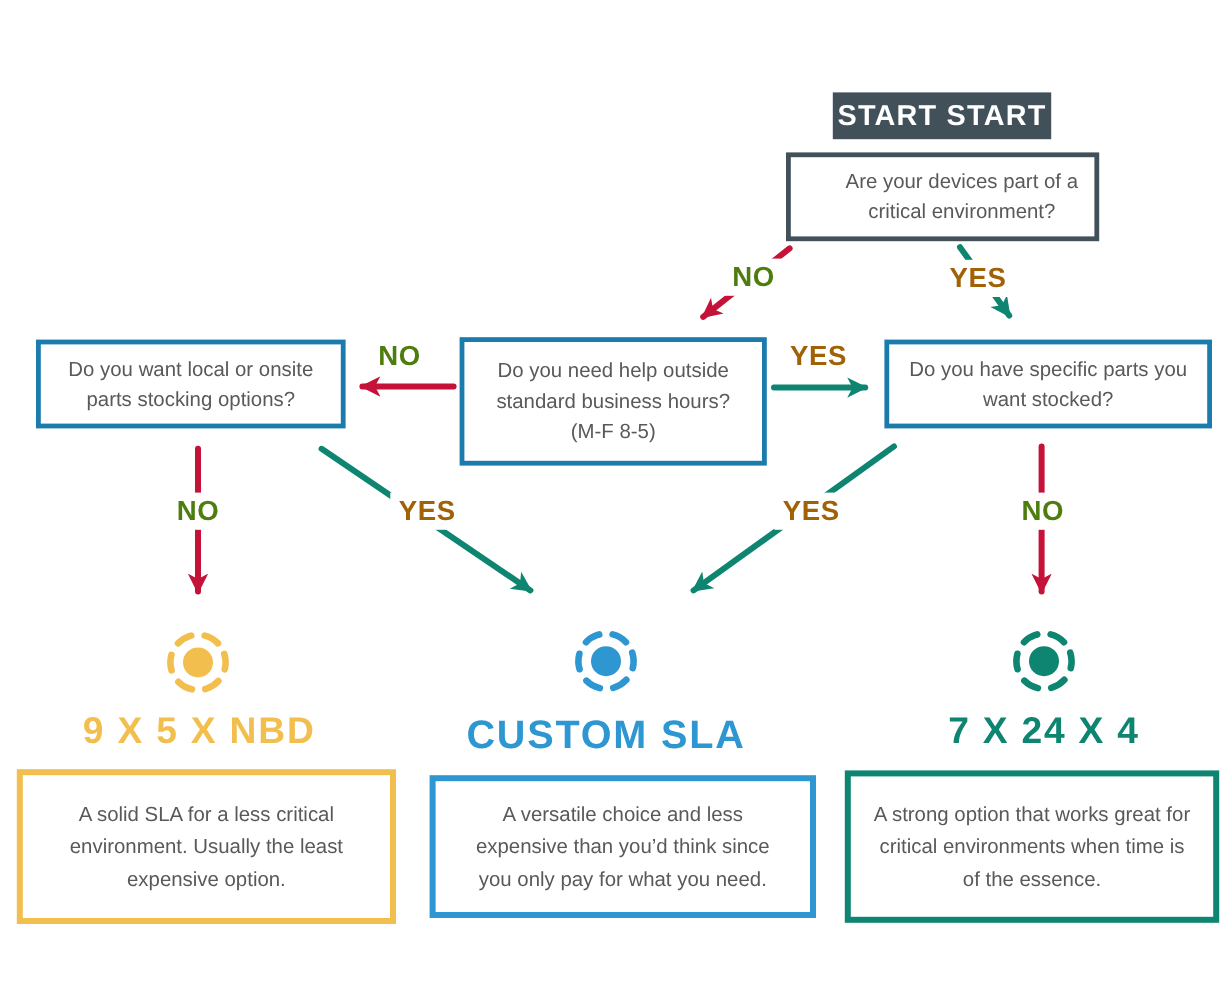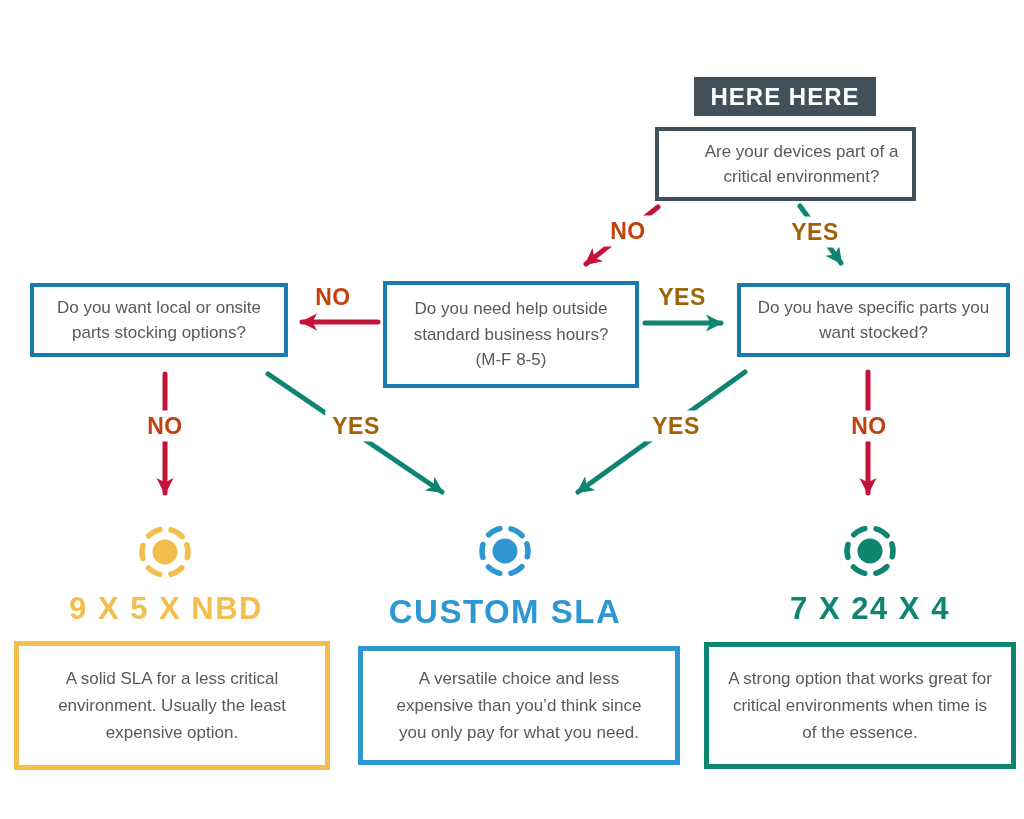--- a/index.html
+++ b/index.html
@@ -27,21 +27,21 @@
   .qbox-start{left:655px;top:127px;width:261px;height:74px;padding-left:44px;}
   .qbox-left{left:30px;top:283px;width:258px;height:74px;}
   .qbox-mid{left:383px;top:281px;width:256px;height:107px;}
   .qbox-right{left:737px;top:283px;width:273px;height:74px;justify-content:flex-end;}
   .arrows{position:absolute;left:0;top:0;width:1024px;height:819px;}
   .flow-label{
     position:absolute;transform:translate(-50%,-50%);
     background:#ffffff;padding:2px 7px;font-size:23px;font-weight:bold;
     letter-spacing:0.5px;white-space:nowrap;
   }
-  .flow-label.red{color:#c2410c;}
+  .flow-label.red{color:#4d7c0f;}
   .flow-label.teal{color:#a16207;}
   .outcome-icon{position:absolute;width:60px;height:60px;transform:translate(-50%,-50%);}
   .outcome-icon .ring{
     fill:none;stroke:currentColor;stroke-width:5.5;
     stroke-dasharray:13 11.2;stroke-linecap:round;
   }
   .outcome-icon .dot{fill:currentColor;}
   .outcome-name{
     position:absolute;transform:translate(-50%,-50%);margin:0;
     font-size:31px;font-weight:bold;letter-spacing:1.5px;white-space:nowrap;
@@ -61,21 +61,21 @@
   .desc-left{left:14px;top:641px;width:316px;height:129px;}
   .desc-mid{left:358px;top:646px;width:322px;height:119px;}
   .desc-right{left:704px;top:642px;width:312px;height:127px;}
 </style>
 </head>
 <body>
 
 <div class="canvas">
 
 
-  <div class="start-badge">HERE HERE</div>
+  <div class="start-badge">START START</div>
 
   <div class="qbox slate qbox-start">
     <span>Are your devices part of a critical environment?</span>
   </div>
 
   <div class="qbox blue qbox-left">
     <span>Do you want local or onsite parts stocking options?</span>
   </div>
 
   <div class="qbox blue qbox-mid">

